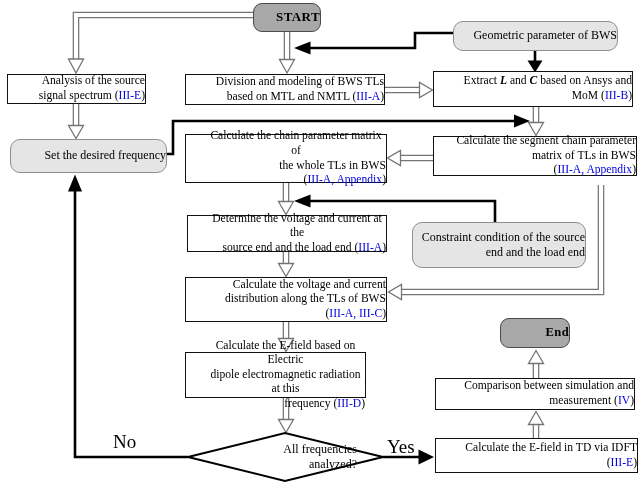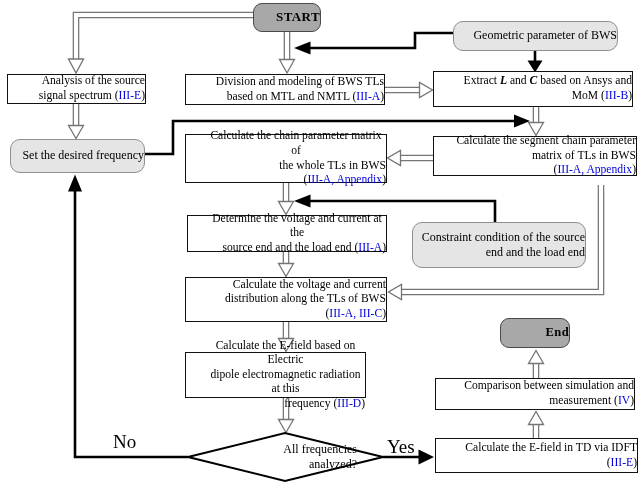--- a/index.html
+++ b/index.html
@@ -133,21 +133,21 @@
   <div class="node terminal" style="left:253px;top:3px;width:68px;height:29px">
     <span>START</span>
   </div>
   <div class="node terminal" style="left:500px;top:318px;width:70px;height:30px;font-size:12.5px">
     <span>End</span>
   </div>
 
   <div class="node io" style="left:453px;top:21px;width:165px;height:30px">
     <span>Geometric parameter of BWS</span>
   </div>
-  <div class="node io" style="left:10px;top:139px;width:135px;height:34px">
+  <div class="node io" style="left:10px;top:139px;width:157px;height:34px">
     <span>Set the desired frequency</span>
   </div>
   <div class="node io" style="left:412px;top:222px;width:174px;height:46px">
     <div><span>Constraint condition of the source</span></div>
     <div><span>end and the load end</span></div>
   </div>
 
   <div class="node process" style="left:7px;top:74px;width:139px;height:30px">
     <div><span>Analysis of the source</span></div>
     <div><span>signal spectrum (</span><span class="ref">III-E</span><span>)</span></div>

